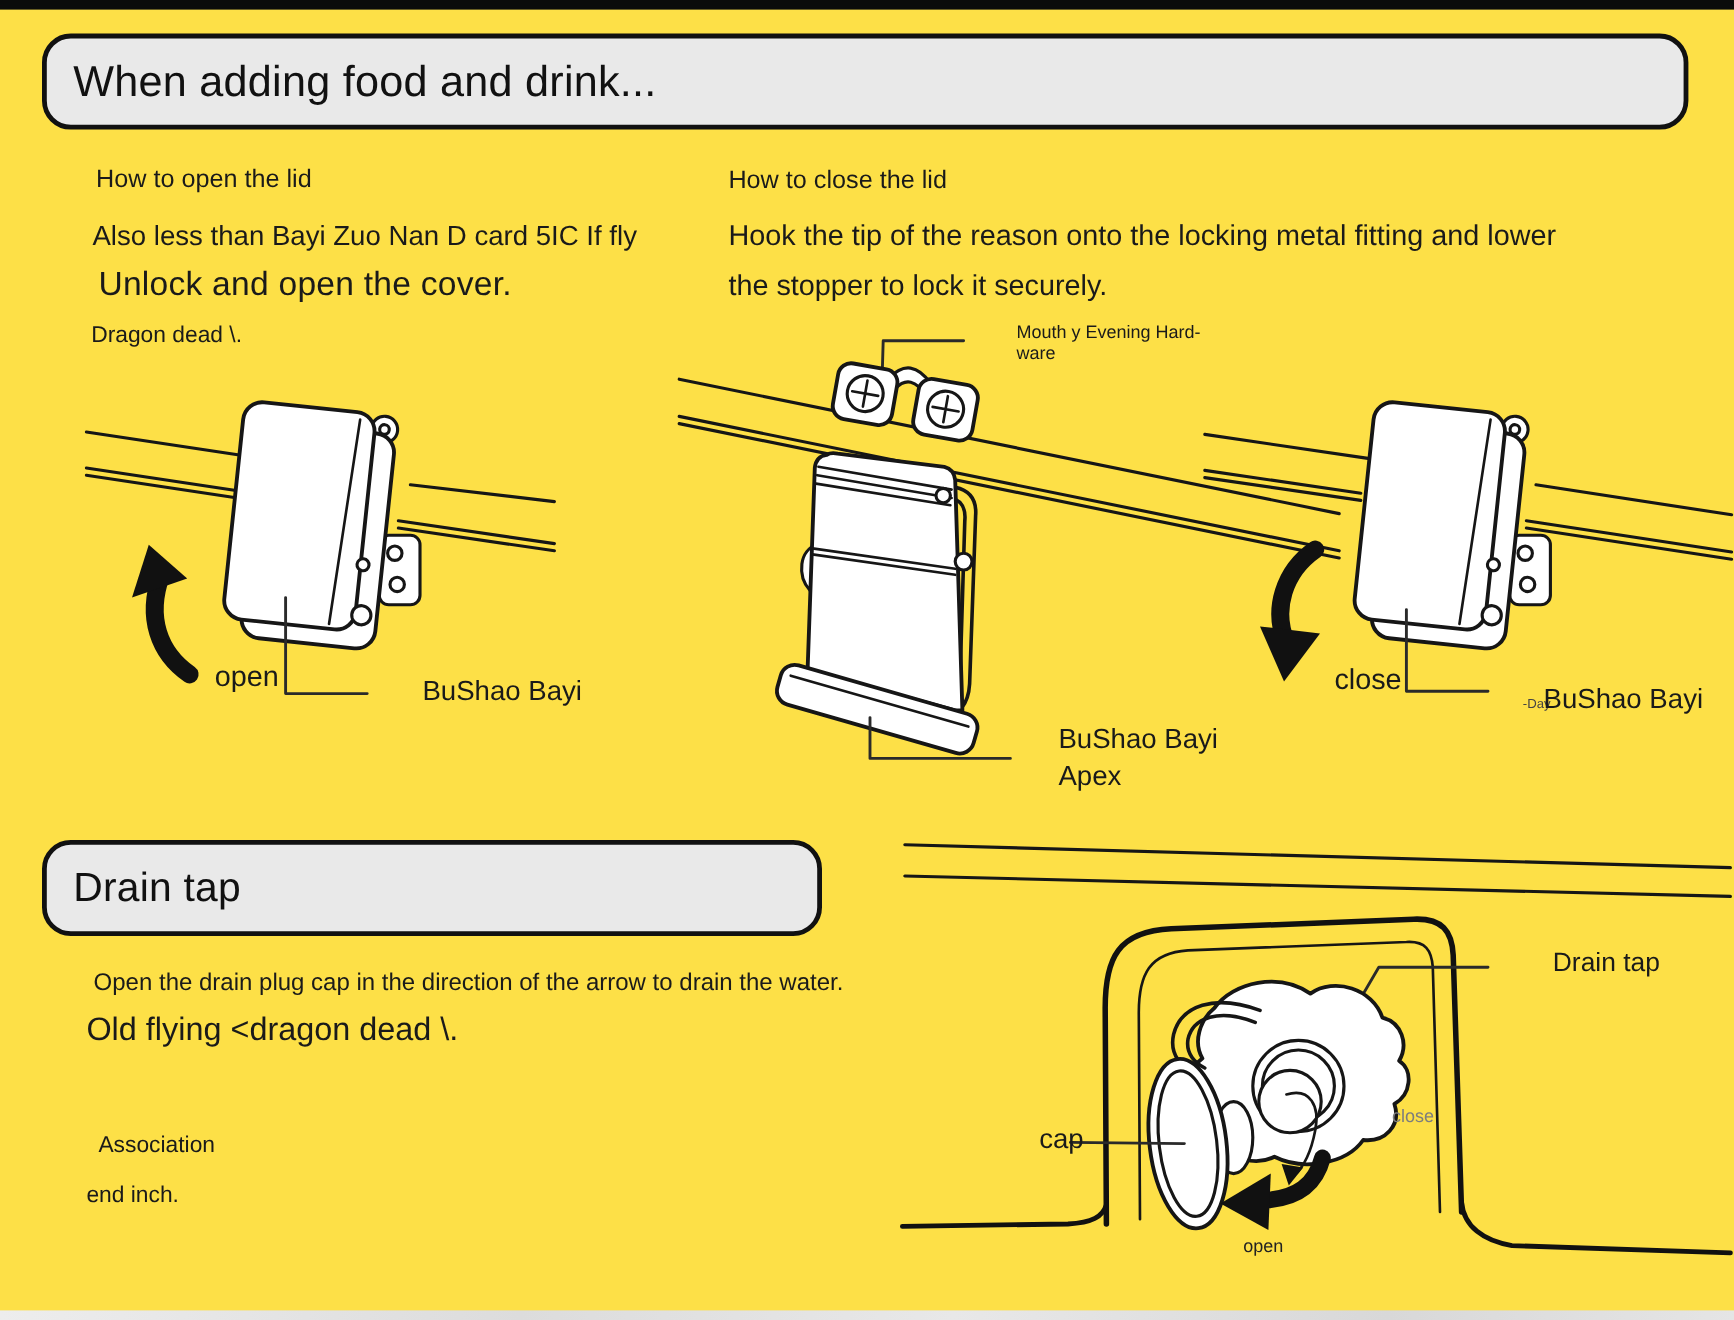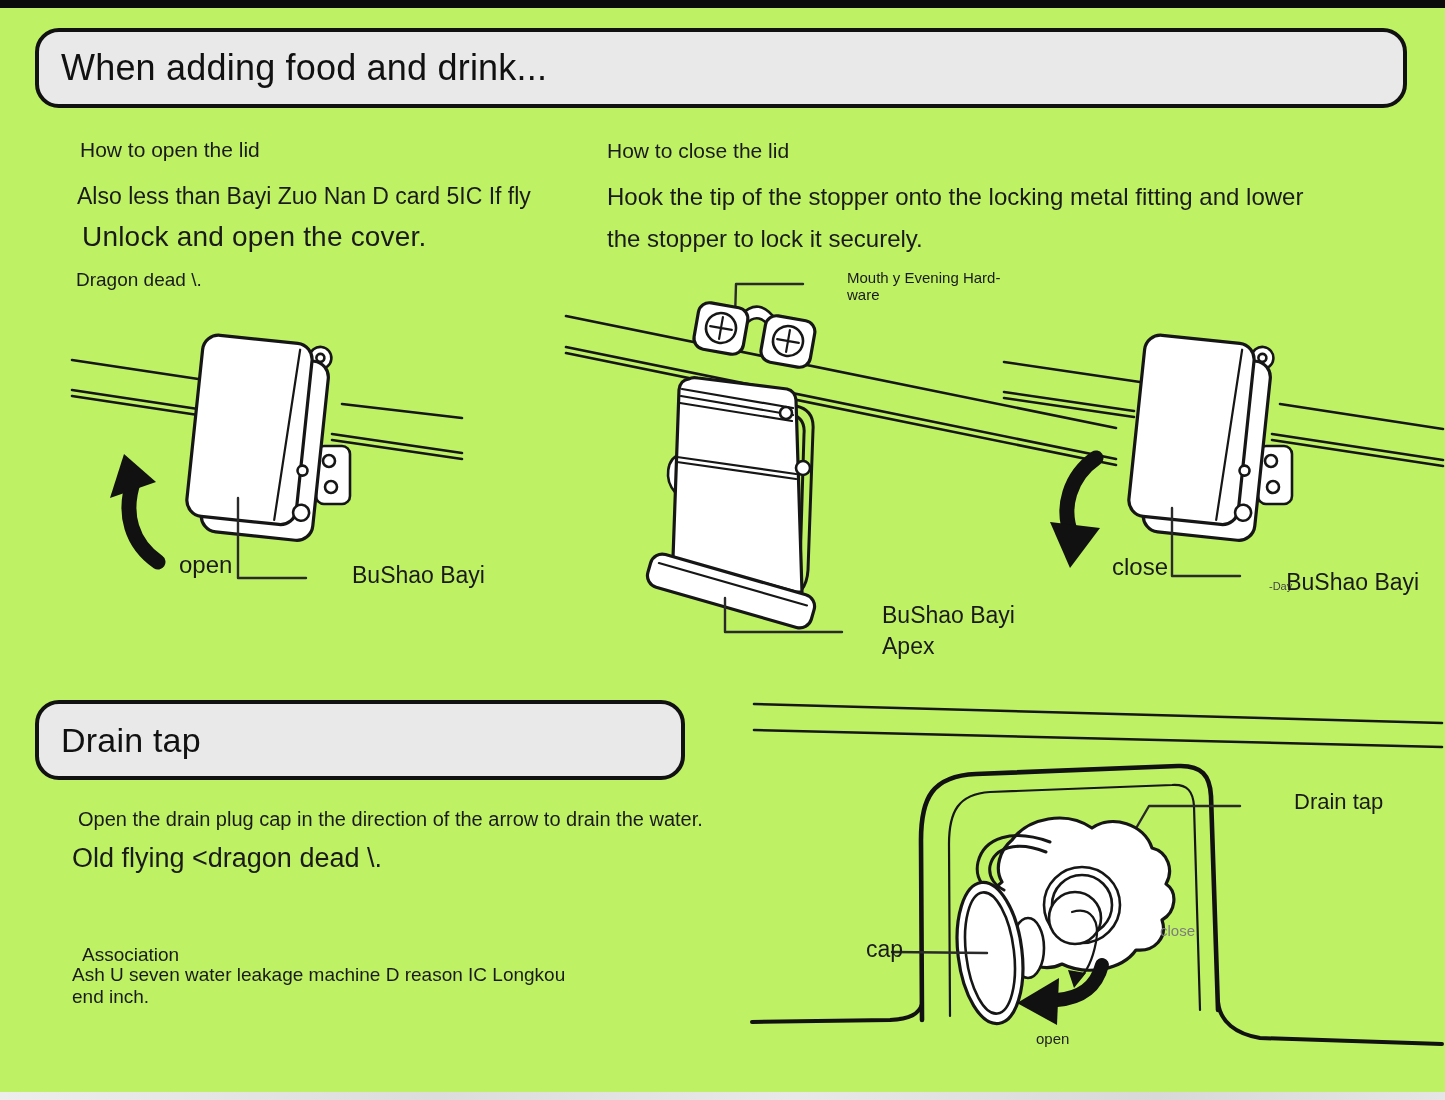--- a/index.html
+++ b/index.html
@@ -1,16 +1,16 @@
 <!DOCTYPE html>
 <html><head>
 <meta charset="utf-8">
 <style>
   html,body{margin:0;padding:0;background:#fff;}
-  .page{position:relative;width:1445px;height:1100px;background:#bef264;overflow:hidden;
+  .page{position:relative;width:1445px;height:1100px;background:#fde047;overflow:hidden;
         font-family:"Liberation Sans",sans-serif;color:#1a1a1a;}
   .topbar{position:absolute;left:0;top:0;width:1445px;height:8px;background:#0b0b0b;}
   .bottombar{position:absolute;left:0;top:1092px;width:1445px;height:8px;
              background:linear-gradient(90deg,#ededed,#dcdcdc 30%,#e8e8e8 55%,#d8d8d8 80%,#e5e5e5);}
   .secbox{position:absolute;background:#e9e9e9;border:4px solid #111;border-radius:24px;
           display:flex;align-items:center;box-sizing:border-box;}
   .secbox .sectitle{padding-left:22px;font-size:36px;font-weight:500;letter-spacing:.2px;color:#111;}
   .lbl{position:absolute;white-space:nowrap;color:#1a1a1a;margin-left:44px;}
   .h-small{font-size:21px;}
   .body23{font-size:23px;}
@@ -48,21 +48,21 @@
   <div class="secbox" style="left:35px;top:28px;width:1372px;height:80px;">
     <div class="sectitle">When adding food and drink...</div>
   </div>
 
   <div class="lbl h-small" style="left:36px;top:138px;">How to open the lid</div>
   <div class="lbl body23" style="left:33px;top:183px;">Also less than Bayi Zuo Nan D card 5IC If fly</div>
   <div class="lbl big28" style="left:38px;top:221px;">Unlock and open the cover.</div>
   <div class="lbl note19" style="left:32px;top:269px;">Dragon dead \.</div>
 
   <div class="lbl h-small" style="left:563px;top:139px;">How to close the lid</div>
-  <div class="lbl body24" style="left:563px;top:183px;">Hook the tip of the stopper onto the locking metal fitting and lower</div>
+  <div class="lbl body24" style="left:563px;top:183px;">Hook the tip of the reason onto the locking metal fitting and lower</div>
   <div class="lbl body24" style="left:563px;top:225px;">the stopper to lock it securely.</div>
 
   <svg style="left:60px;top:330px;" width="440" height="290" viewBox="0 0 440 290">
     <g>
       <path class="rail" d="M12,30 L145,50"></path>
       <path class="rail" d="M282,74 L402,88"></path>
       <path class="rail" d="M12,60 L138,79"></path>
       <path class="rail" d="M12,66 L138,85"></path>
       <path class="rail" d="M272,104 L402,123"></path>
       <path class="rail" d="M272,110 L402,129"></path>
@@ -166,21 +166,20 @@
     <span class="tinyday">-Day</span><span class="part-label" style="margin-left:-6px;">BuShao Bayi</span>
   </div>
 
   <div class="secbox" style="left:35px;top:700px;width:650px;height:80px;">
     <div class="sectitle" style="font-size:34px;">Drain tap</div>
   </div>
 
   <div class="lbl drain-p2" style="left:28px;top:843px;">Old flying &lt;dragon dead \.</div>
   <div class="lbl drain-p1" style="left:34px;top:808px;">Open the drain plug cap in the direction of the arrow to drain the water.</div>
   <div class="lbl drain-p4" style="left:38px;top:944px;">Association</div>
-  <div class="lbl drain-p4" style="left:28px;top:964px;">Ash U seven water leakage machine D reason IC Longkou</div>
   <div class="lbl drain-p4" style="left:28px;top:986px;">end inch.</div>
 
   <svg style="left:750px;top:680px;" width="695" height="380" viewBox="0 0 695 380">
     <g>
       <path class="rail" d="M4,24 L692,43"></path>
       <path class="rail" d="M4,50 L692,67"></path>
     </g>
     <g>
       <path class="thickstroke" d="M172,340 L171,160 C171,118 182,96 226,94 L428,86 C452,85 460,96 461,116 L468,330" stroke-width="4.6"></path>
       <path class="thin" d="M200,336 L199,164 C199,132 208,114 240,112 L422,105 C438,104 443,112 444,126 L450,330"></path>

